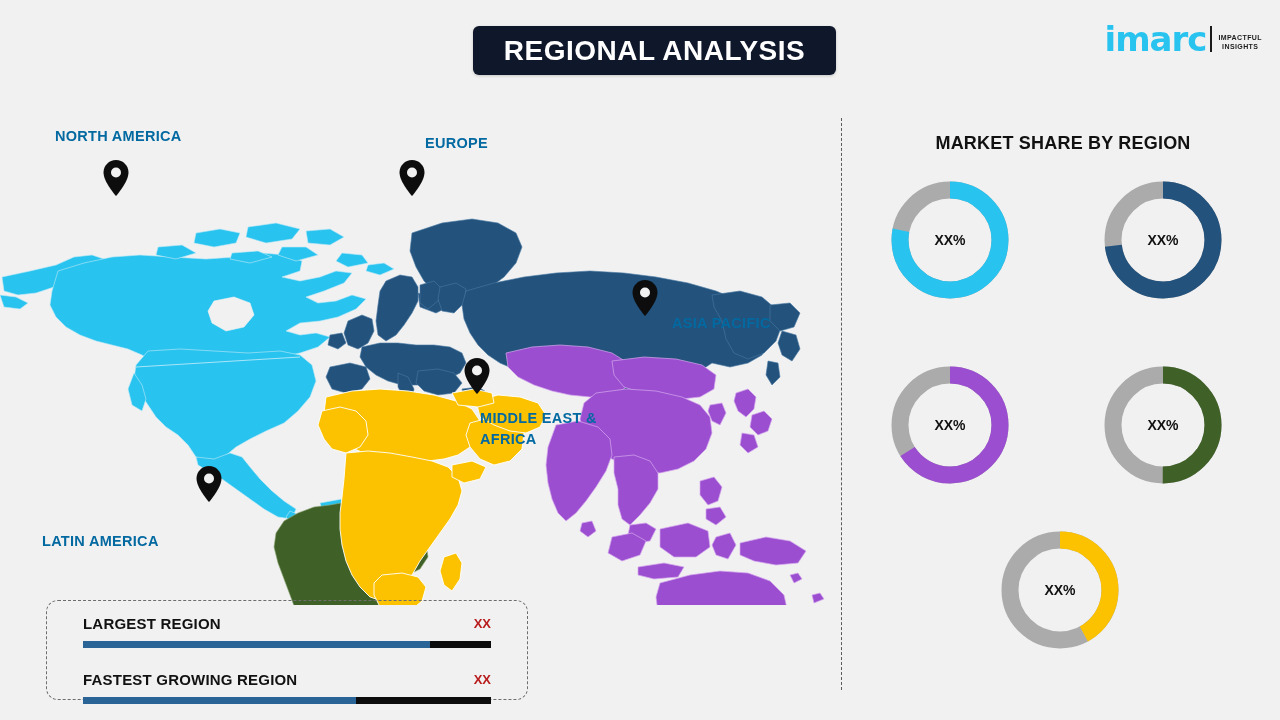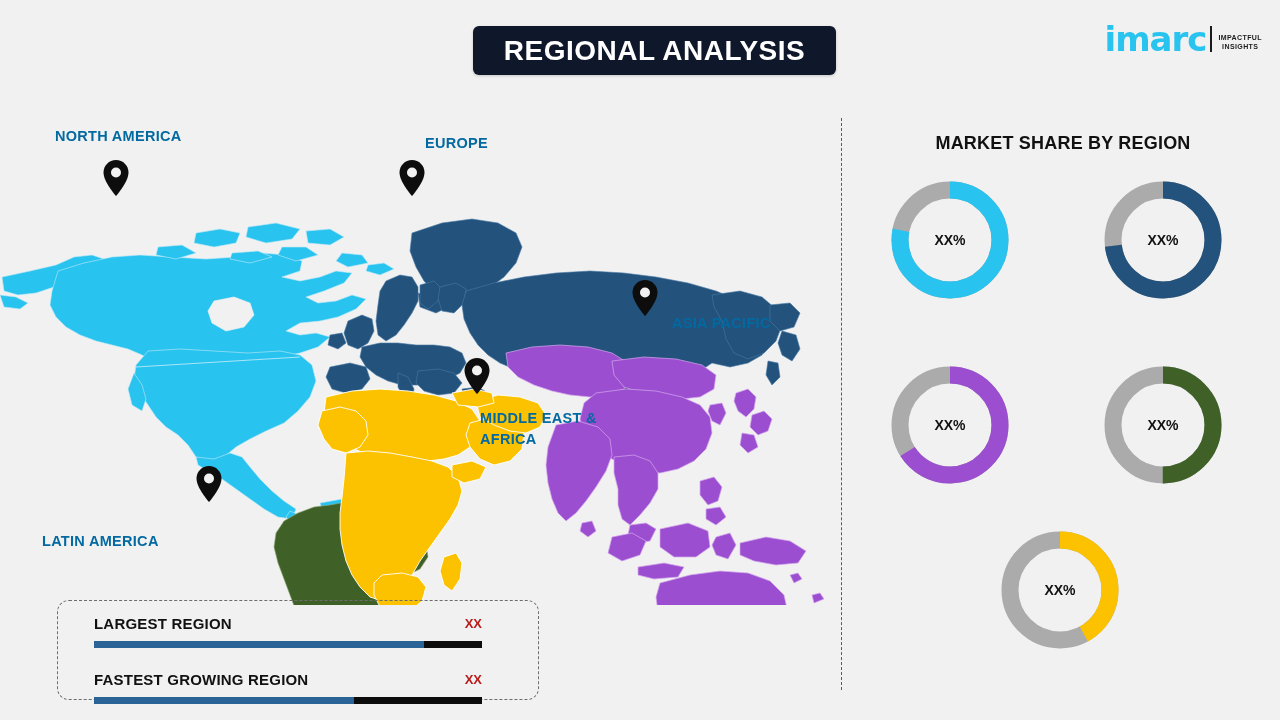--- a/index.html
+++ b/index.html
@@ -44,23 +44,23 @@
   .maplabel{
     position:absolute;font-size:14.5px;font-weight:bold;color:#0369a1;
     letter-spacing:.3px;line-height:21px;white-space:pre-line;
   }
 
   
   .pin{position:absolute;width:26px;height:36px;}
 
   
   .legend-box{
-    position:absolute;left:57px;top:600px;width:482px;height:100px;
+    position:absolute;left:46px;top:600px;width:482px;height:100px;
     border:1.5px dashed #6d6d6d;border-radius:12px;
-    box-sizing:border-box;padding:12px 56px 10px 36px;
+    box-sizing:border-box;padding:12px 36px 10px 36px;
   }
   .legend-row{position:relative;height:40px;margin-top:2px;}
   .legend-row + .legend-row{margin-top:16px;}
   .legend-label{
     position:absolute;left:0;top:0;font-size:15px;font-weight:bold;color:#111;letter-spacing:.2px;
   }
   .legend-value{
     position:absolute;right:0;top:1px;font-size:13px;font-weight:bold;color:#b91c1c;
   }
   .legend-track{

